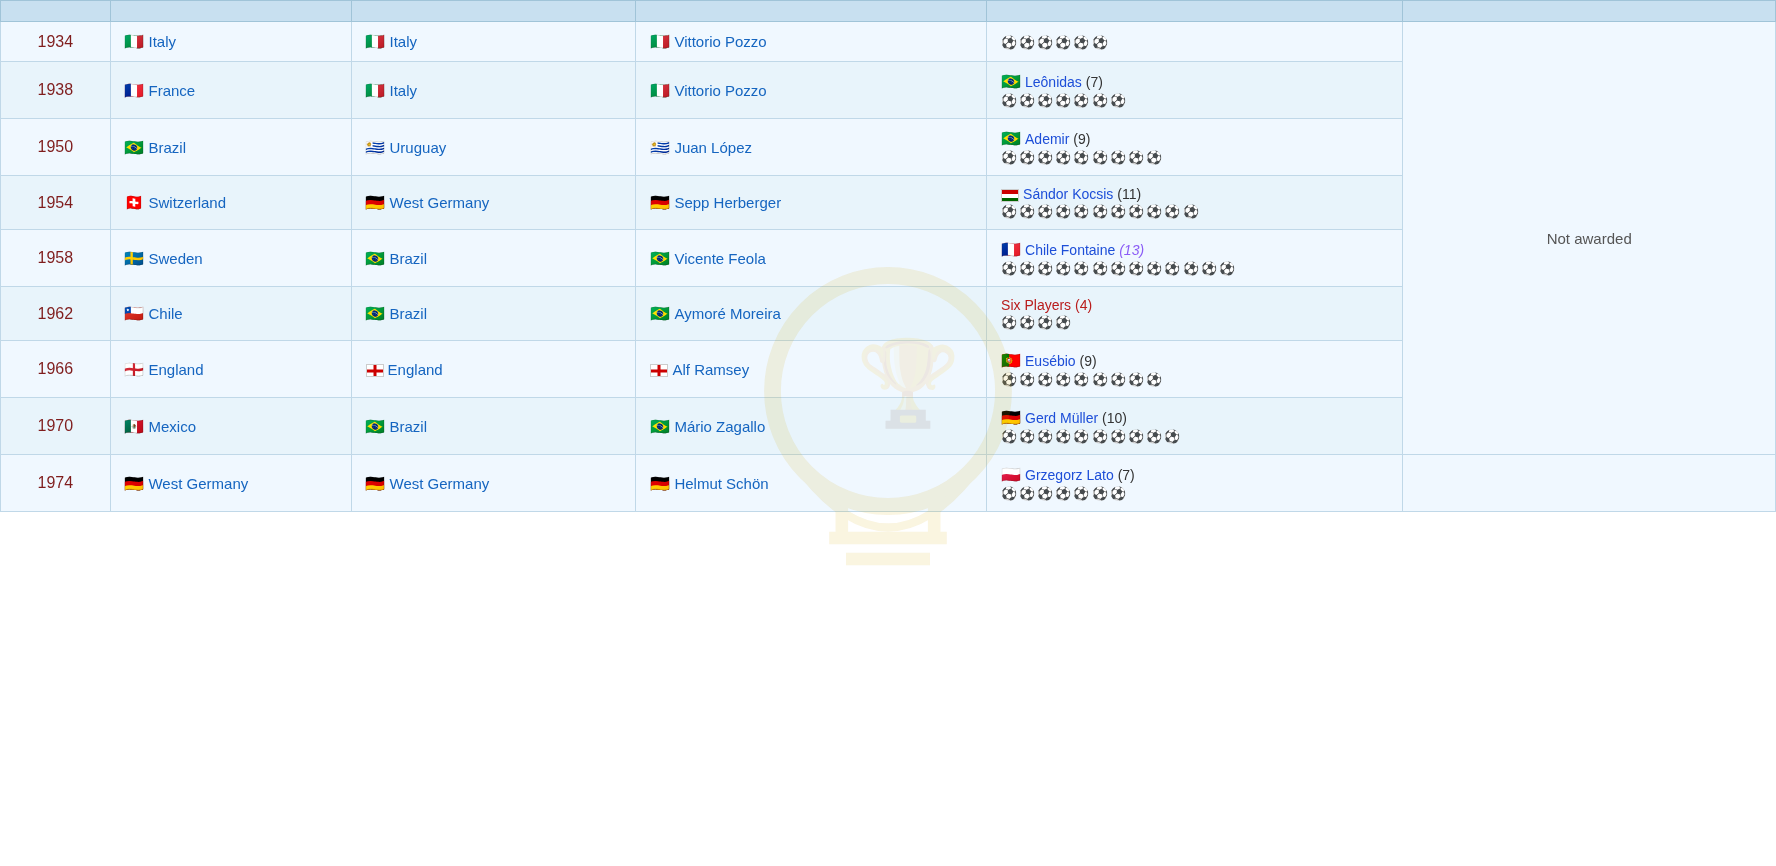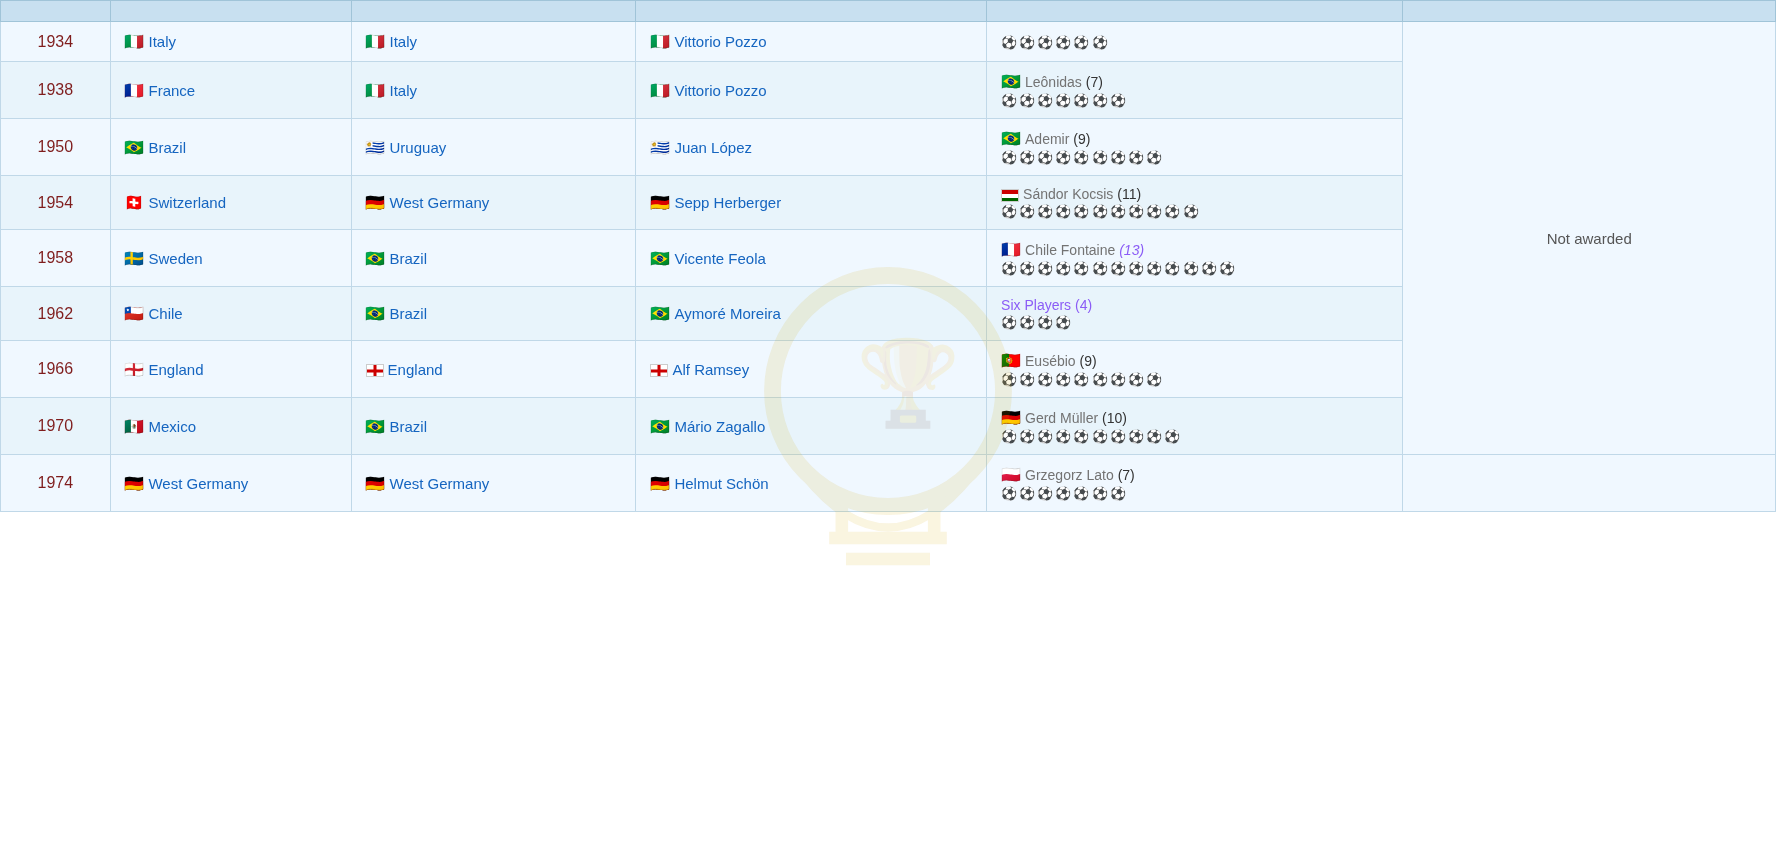--- a/index.html
+++ b/index.html
@@ -38,21 +38,21 @@
       border: 1px solid #c0d8e8;
       vertical-align: middle;
     }
     .year-col { text-align: center; font-size: 16px; color: #7f1d1d; width: 100px; }
     .org-col { color: #1565c0; font-size: 15px; width: 220px; }
     .champ-col { color: #1565c0; font-size: 15px; width: 260px; }
     .coach-col { color: #1565c0; font-size: 15px; width: 320px; }
     .scorer-col { color: #1565c0; font-size: 14px; width: 380px; }
     .player-col { color: #555; font-size: 15px; width: 340px; text-align: center; }
     .flag { margin-right: 4px; font-size: 16px; }
-    .scorer-name { color: #737373; font-weight: normal; }
+    .scorer-name { color: #1d4ed8; font-weight: normal; }
     .balls { color: #222; font-size: 13px; letter-spacing: 2px; display: block; margin-top: 2px; }
     .not-awarded { color: #555; font-size: 15px; text-align: right; }
     .watermark {
       position: fixed;
       top: 50%;
       left: 50%;
       transform: translate(-50%, -50%);
       width: 420px;
       height: 420px;
       opacity: 0.12;
@@ -122,21 +122,21 @@
         <td class="org-col"><span class="flag">🇸🇪</span>Sweden</td>
         <td class="champ-col"><span class="flag">🇧🇷</span><span>Brazil</span></td>
         <td class="coach-col"><span class="flag">🇧🇷</span><span>Vicente Feola</span></td>
         <td class="scorer-col"><span class="flag">🇫🇷</span><span class="scorer-name">Chile Fontaine</span> <span style="color:#8b5cf6;font-style:italic;">(13)</span><span class="balls">⚽⚽⚽⚽⚽⚽⚽⚽⚽⚽⚽⚽⚽</span></td>
       </tr>
       <tr>
         <td class="year-col">1962</td>
         <td class="org-col"><span class="flag">🇨🇱</span>Chile</td>
         <td class="champ-col"><span class="flag">🇧🇷</span><span>Brazil</span></td>
         <td class="coach-col"><span class="flag">🇧🇷</span><span>Aymoré Moreira</span></td>
-        <td class="scorer-col"><span style="color:#8b5cf6;">Six Players (4)</span><span class="balls">⚽⚽⚽⚽</span></td>
+        <td class="scorer-col"><span style="color:#b91c1c;">Six Players (4)</span><span class="balls">⚽⚽⚽⚽</span></td>
       </tr>
       <tr>
         <td class="year-col">1966</td>
         <td class="org-col"><span class="flag">🏴󠁧󠁢󠁥󠁮󠁧󠁿</span>England</td>
         <td class="champ-col"><span style="display:inline-block;width:18px;height:13px;background:#fff;border:1px solid #ccc;position:relative;margin-right:4px;vertical-align:middle;"><span style="position:absolute;top:50%;left:0;right:0;height:3px;background:#cc0000;transform:translateY(-50%);"></span><span style="position:absolute;left:50%;top:0;bottom:0;width:3px;background:#cc0000;transform:translateX(-50%);"></span></span><span>England</span></td>
         <td class="coach-col"><span style="display:inline-block;width:18px;height:13px;background:#fff;border:1px solid #ccc;position:relative;margin-right:4px;vertical-align:middle;"><span style="position:absolute;top:50%;left:0;right:0;height:3px;background:#cc0000;transform:translateY(-50%);"></span><span style="position:absolute;left:50%;top:0;bottom:0;width:3px;background:#cc0000;transform:translateX(-50%);"></span></span><span>Alf Ramsey</span></td>
         <td class="scorer-col"><span class="flag">🇵🇹</span><span class="scorer-name">Eusébio</span> <span style="color:#333;">(9)</span><span class="balls">⚽⚽⚽⚽⚽⚽⚽⚽⚽</span></td>
       </tr>
       <tr>
         <td class="year-col">1970</td>

